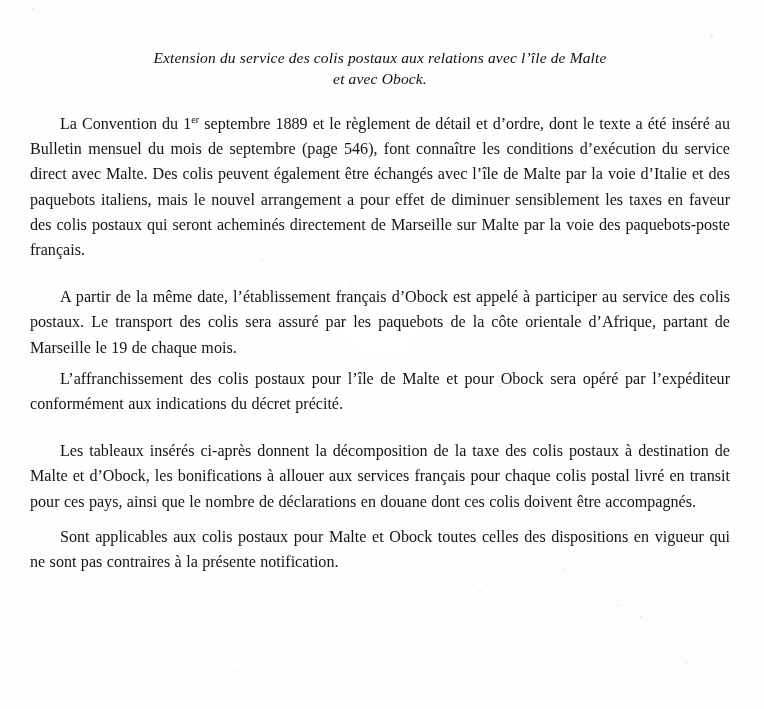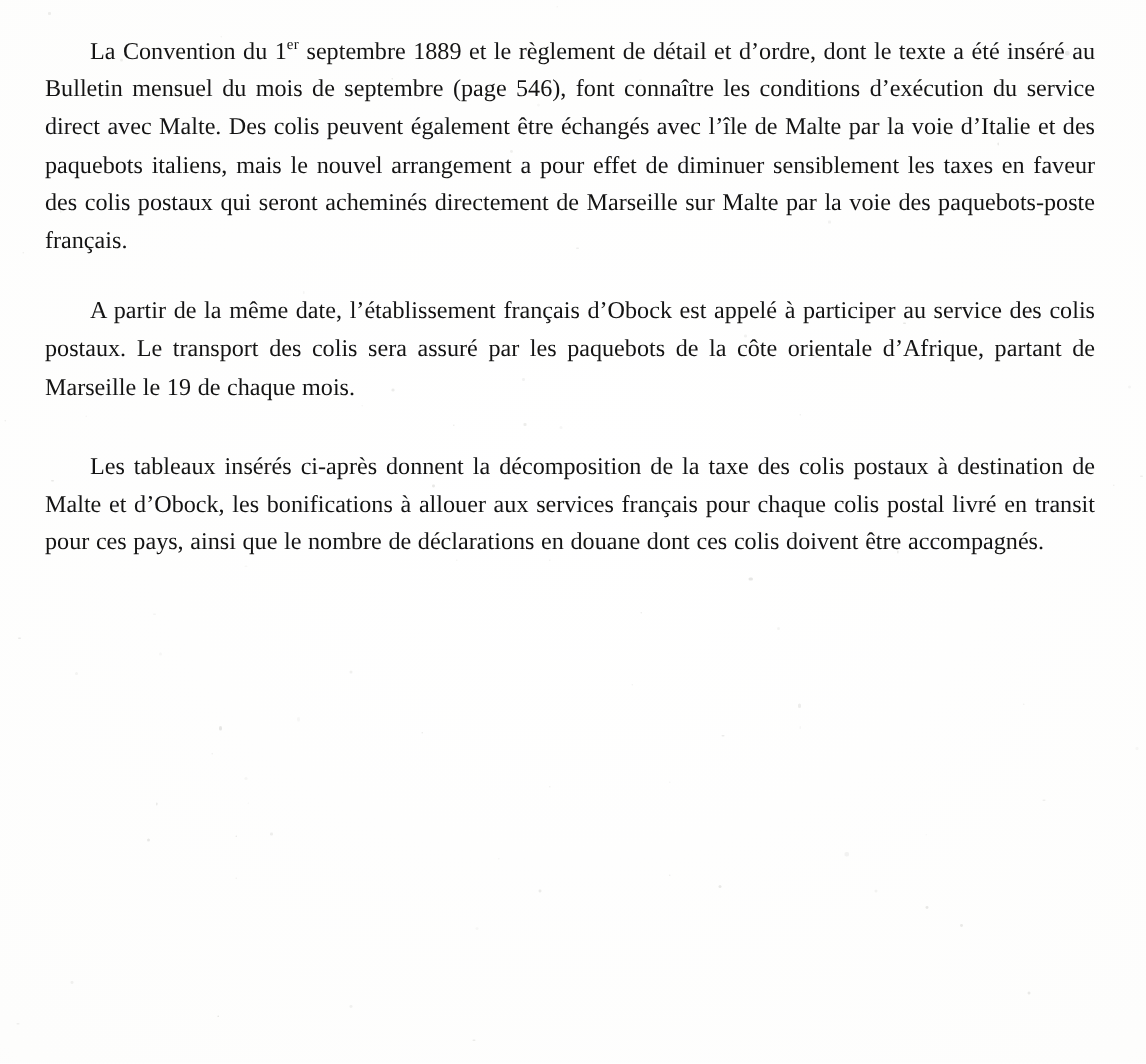--- a/index.html
+++ b/index.html
@@ -188,31 +188,37 @@
       <i style="width: 1.5px; height: 1.5px; left: 616.7px; top: 555.7px; opacity: 0.19;"></i>
       <i style="width: 2.45px; height: 2.45px; left: 710.4px; top: 34.2px; opacity: 0.53;"></i>
       <i style="width: 1.46px; height: 1.46px; left: 40px; top: 140.1px; opacity: 0.31;"></i>
       <i style="width: 2.34px; height: 2.34px; left: 97.5px; top: 559.1px; opacity: 0.57;"></i>
       <i style="width: 1.35px; height: 1.35px; left: 32.2px; top: 8.4px; opacity: 0.41;"></i>
       <i style="width: 1.09px; height: 1.09px; left: 156.7px; top: 556.8px; opacity: 0.59;"></i>
     </div>
 
   <div class="content">
 
+    <h1 class="doc-title">
+      <span class="title-line-1">Extension du service des colis postaux aux relations avec l’île de Malte</span>
+      <span class="title-line-2">et avec Obock.</span>
+    </h1>
 
     <div class="gap-top"></div>
 
     <div class="gap-sm"></div>
 
     <p class="para">La Convention du 1<span class="ord">er</span> septembre 1889 et le règlement de détail et d’ordre, dont le texte a été inséré au Bulletin mensuel du mois de septembre (page 546), font connaître les conditions d’exécution du service direct avec Malte. Des colis peuvent également être échangés avec l’île de Malte par la voie d’Italie et des paquebots italiens, mais le nouvel arrangement a pour effet de diminuer sensiblement les taxes en faveur des colis postaux qui seront acheminés directement de Marseille sur Malte par la voie des paquebots-poste français.</p>
     <div class="gap-lg"></div>
 
     <p class="para">A partir de la même date, l’établissement français d’Obock est appelé à participer au service des colis postaux. Le transport des colis sera assuré par les paquebots de la côte orientale d’Afrique, partant de Marseille le 19 de chaque mois.</p>
     <div class="gap-sm"></div>
 
+    <p class="para">L’affranchissement des colis postaux pour l’île de Malte et pour Obock sera opéré par l’expéditeur conformément aux indications du décret précité.</p>
     <div class="gap-lg"></div>
 
     <p class="para">Les tableaux insérés ci-après donnent la décomposition de la taxe des colis postaux à destination de Malte et d’Obock, les bonifications à allouer aux services français pour chaque colis postal livré en transit pour ces pays, ainsi que le nombre de déclarations en douane dont ces colis doivent être accompagnés.</p>
     <div class="gap-md"></div>
 
+    <p class="para">Sont applicables aux colis postaux pour Malte et Obock toutes celles des dispositions en vigueur qui ne sont pas contraires à la présente notification.</p>
 
   </div>
 </div>
 
 </body></html>

